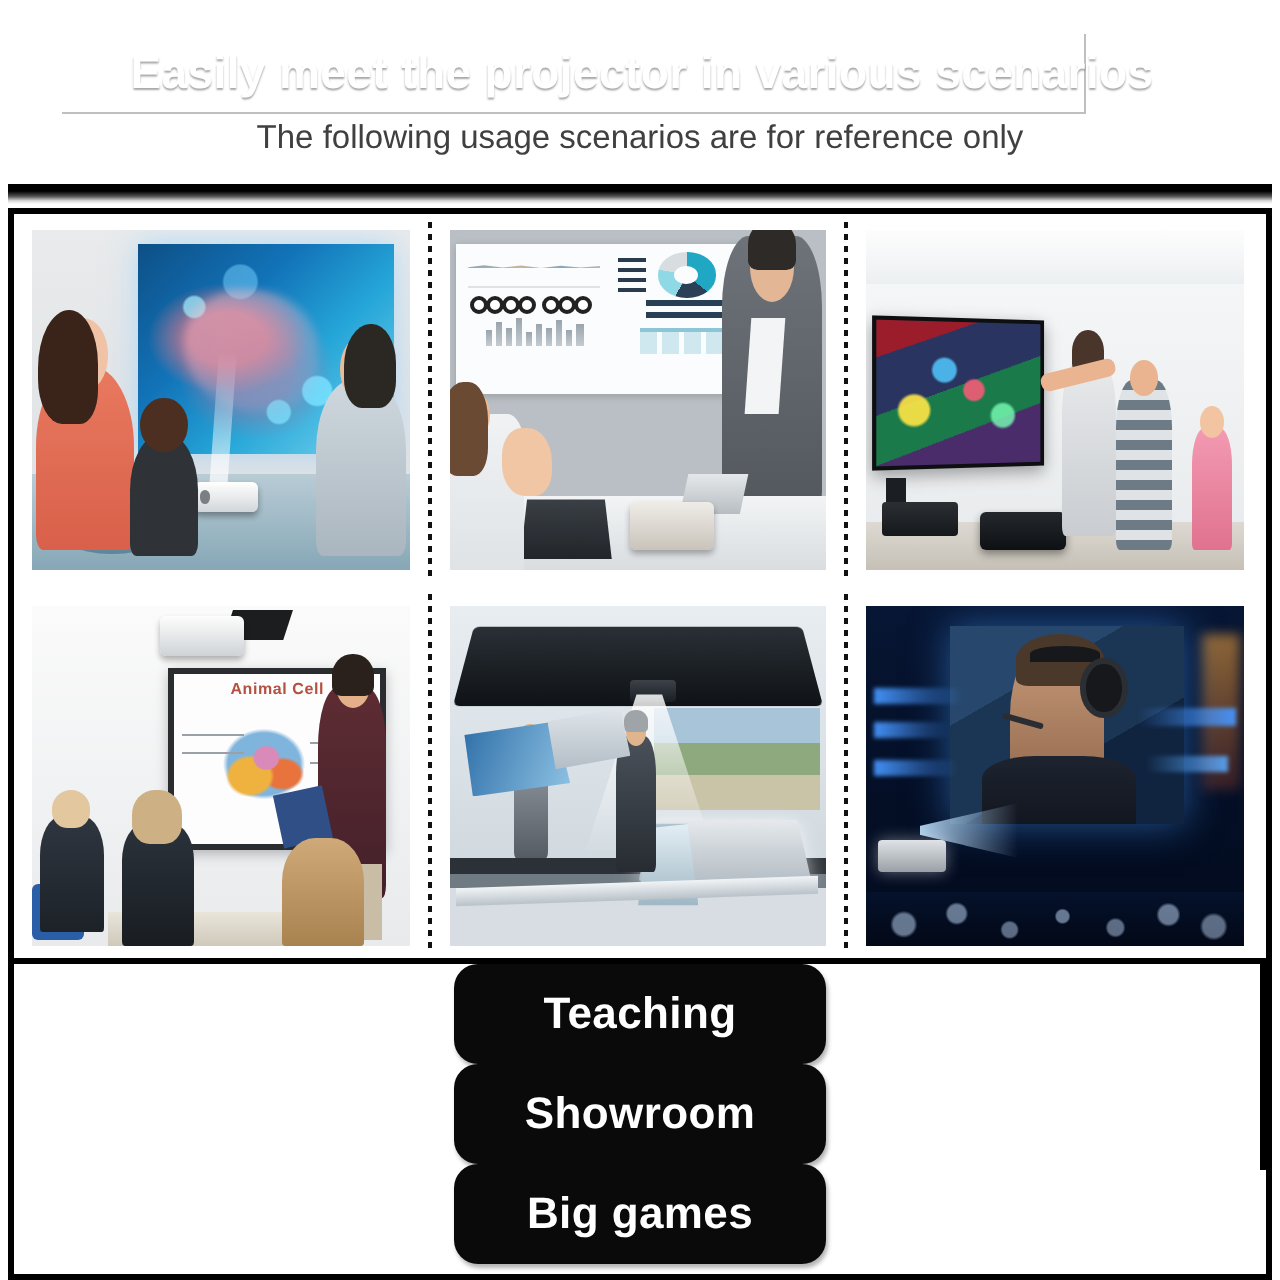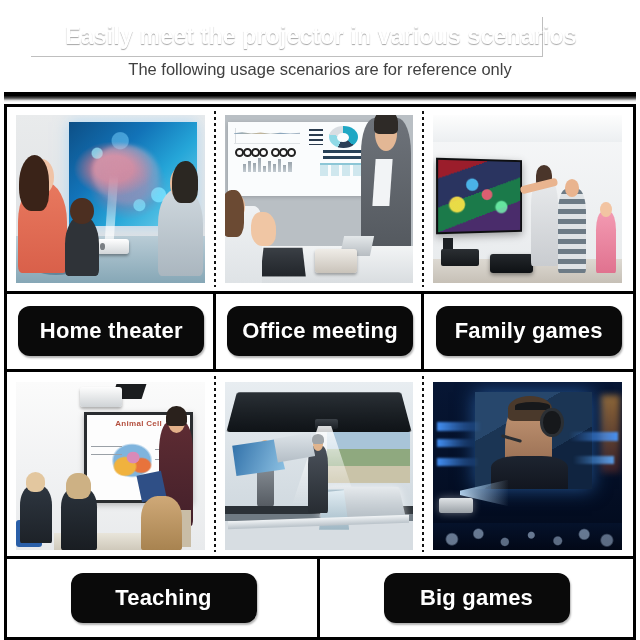--- a/index.html
+++ b/index.html
@@ -38,21 +38,21 @@
   }
 
   
   .frame {
     position:absolute; left:4px; top:104px; width:632px; height:536px;
     border:3px solid #000; background:#fff;
     display:flex; flex-direction:column;
   }
   .img-row { display:flex; height:186px; background:#fff; }
   .label-row { display:flex; height:82px; border-top:3px solid #000; border-bottom:3px solid #000; background:#fff; }
-  .label-row.last { border-bottom:none; }
+  .label-row.last { border-bottom:none;flex-direction:column; }
 
   .cell { flex:1 1 0; position:relative; overflow:hidden; }
   .cell.divided::after {
     content:""; position:absolute; right:0; top:4px; bottom:4px; width:2px;
     background-image:linear-gradient(to bottom,#111 0 3px, transparent 3px 6px);
     background-size:2px 6px;
   }
   .label-cell { flex:1 1 0; display:flex; align-items:center; justify-content:center; position:relative; }
   .label-cell.divided::after {
     content:""; position:absolute; right:0; top:-3px; bottom:-3px; width:3px; background:#000;
@@ -416,31 +416,20 @@
           <div class="fg-proj"></div>
           <div class="fg-a"></div>
           <div class="fg-b"></div>
           <div class="fg-c"></div>
           <div class="fg-arm"></div>
         </div>
       </div>
 
     </div>
 
-    <div class="label-row">
-      <div class="label-cell divided">
-        <div class="pill">Home theater</div>
-      </div>
-      <div class="label-cell divided">
-        <div class="pill">Office meeting</div>
-      </div>
-      <div class="label-cell">
-        <div class="pill">Family games</div>
-      </div>
-    </div>
 
     <div class="img-row row2">
 
       <div class="cell divided">
         <div class="photo tc">
           <div class="tc-wall"></div>
           <div class="tc-arm"></div>
           <div class="tc-proj"></div>
           <div class="tc-board">
             <div class="tc-title">Animal Cell</div>
@@ -499,19 +488,22 @@
           <div class="be-crowd"></div>
         </div>
       </div>
 
     </div>
 
     <div class="label-row last">
       <div class="label-cell divided">
         <div class="pill">Teaching</div>
       </div>
+      <div class="label-cell divided">
+        <div class="pill">Showroom</div>
+      </div>
       <div class="label-cell">
         <div class="pill">Big games</div>
       </div>
     </div>
 
   </div>
 </div>
 
 </body></html>

